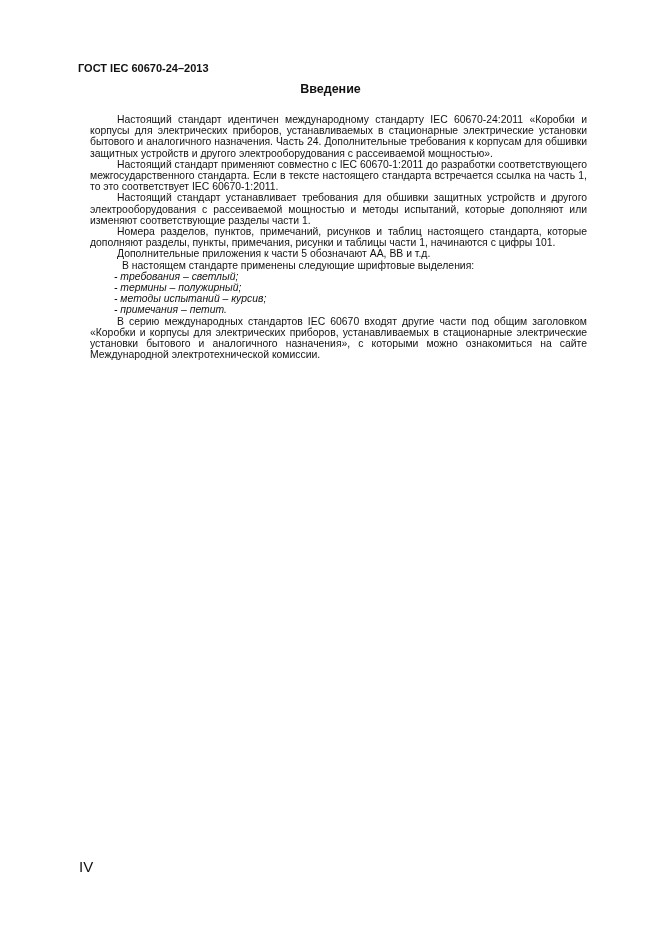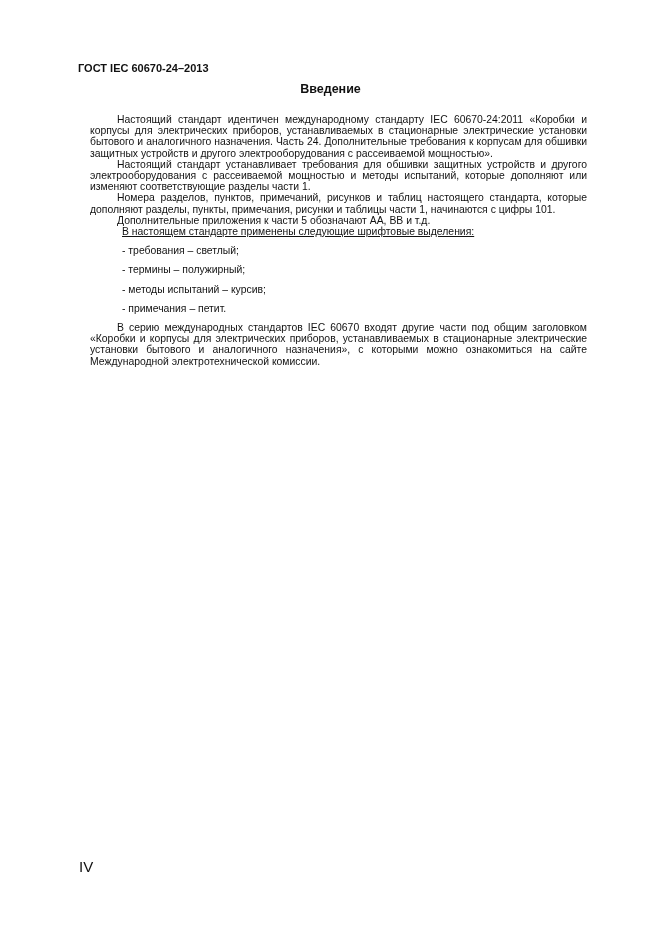--- a/index.html
+++ b/index.html
@@ -5,33 +5,34 @@
   html, body { margin: 0; padding: 0; background: #ffffff; }
   body { width: 661px; height: 936px; position: relative; overflow: hidden;
          font-family: "Liberation Sans", sans-serif; color: #111; }
   .header { position: absolute; left: 78px; top: 62px; font-size: 11px; font-weight: bold; text-align: right; }
   .title { position: absolute; left: 0; width: 661px; top: 82px; text-align: center;
            font-size: 12.5px; font-weight: bold; }
   .body-text { position: absolute; left: 78px; top: 114px; width: 509px;
                font-size: 10.4px; line-height: 11.2px; }
   .p { margin: 0; text-align: justify; text-indent: 27px; }
   .p.last-left { text-align-last: left; margin-left: 12px; }
-  .p.lead { text-indent: 32px; text-decoration: underline; }
-  .li { margin: 8px; padding-left: 36px; text-indent: 0; }
+  .p.lead { text-indent: 32px; }
+  .li { margin: 0; padding-left: 36px; text-indent: 0; font-style: italic; }
   .pagenum { position: absolute; left: 79px; top: 858px; font-size: 15px; }
 </style>
 </head>
 <body>
 
 <div class="header">ГОСТ IEC 60670-24–2013</div>
 
 <div class="title">Введение</div>
 
 <div class="body-text">
   <p class="p last-left">Настоящий стандарт идентичен международному стандарту IEC 60670-24:2011 «Коробки и корпусы для электрических приборов, устанавливаемых в стационарные электрические установки бытового и аналогичного назначения. Часть 24. Дополнительные требования к корпусам для обшивки защитных устройств и другого электрооборудования с рассеиваемой мощностью».</p>
+  <p class="p last-left">Настоящий стандарт применяют совместно с IEC 60670-1:2011 до разработки соответствующего межгосударственного стандарта. Если в тексте настоящего стандарта встречается ссылка на часть 1, то это соответствует IEC 60670-1:2011.</p>
   <p class="p last-left">Настоящий стандарт устанавливает требования для обшивки защитных устройств и другого электрооборудования с рассеиваемой мощностью и методы испытаний, которые дополняют или изменяют соответствующие разделы части 1.</p>
   <p class="p last-left">Номера разделов, пунктов, примечаний, рисунков и таблиц настоящего стандарта, которые дополняют разделы, пункты, примечания, рисунки и таблицы части 1, начинаются с цифры 101.</p>
   <p class="p last-left">Дополнительные приложения к части 5 обозначают АА, ВВ и т.д.</p>
   <p class="p last-left lead">В настоящем стандарте применены следующие шрифтовые выделения:</p>
   <div>
     <p class="li">- требования – светлый;</p>
     <p class="li">- термины – полужирный;</p>
     <p class="li">- методы испытаний – курсив;</p>
     <p class="li">- примечания – петит.</p>
   </div>

